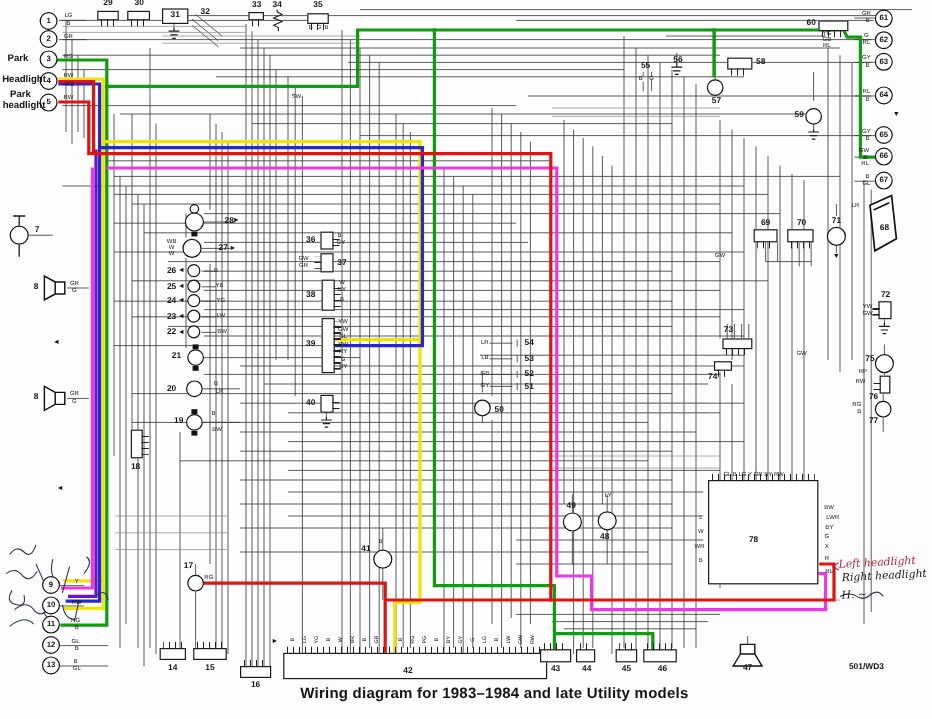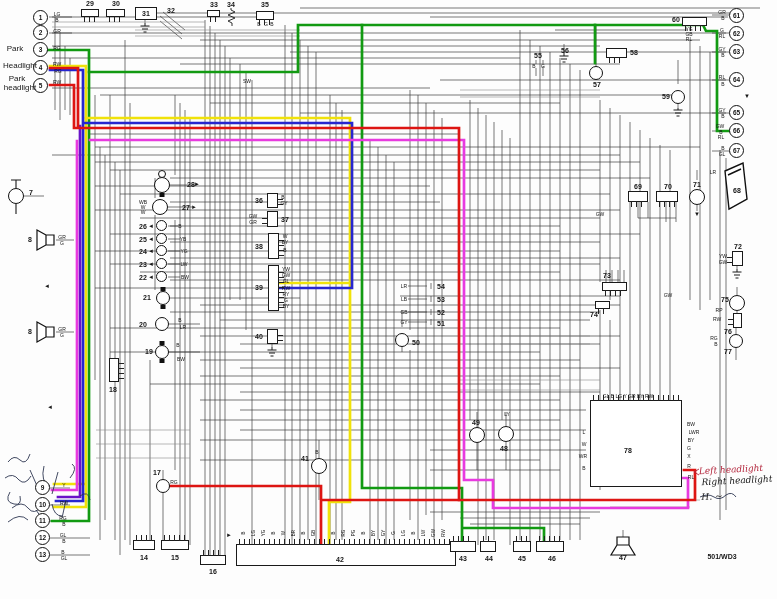--- a/index.html
+++ b/index.html
@@ -3,21 +3,21 @@
 <meta charset="utf-8">
 <style>
   html,body{margin:0;padding:0;background:#fff;}
   #stage{position:relative;width:777px;height:599px;background:#fdfdfd;overflow:hidden;
          font-family:"Liberation Sans",sans-serif;}
   svg{position:absolute;left:0;top:0;}
   .lbl{position:absolute;transform:translate(-50%,-50%);white-space:nowrap;color:#151515;line-height:1;}
   .num{font-size:7px;font-weight:bold;}
   .wire{font-size:5px;}
   .vwire{font-size:4.5px;transform:translate(-50%,-50%) rotate(-90deg);}
-  .side{font-size:8px;font-weight:400;}
+  .side{font-size:8px;font-weight:700;}
   .arr{font-size:6px;}
   .caption{font-size:12.5px;font-weight:bold;letter-spacing:.2px;}
   .ref{font-size:7px;font-weight:bold;}
   .hand{font-family:"DejaVu Serif",serif;font-style:italic;font-size:9px;
         transform:translate(-50%,-50%) rotate(-3deg);}
   .ncircle{position:absolute;width:15px;height:15px;border:1.4px solid #111;border-radius:50%;
            background:#fff;display:flex;align-items:center;justify-content:center;
            font-size:6.5px;font-weight:bold;color:#111;box-sizing:border-box;}
   .scircle{position:absolute;border:1.3px solid #111;border-radius:50%;background:#fff;box-sizing:border-box;}
   .tabs::before,.tabs::after{content:"";position:absolute;left:50%;width:5px;height:4px;background:#111;transform:translateX(-50%);}
@@ -357,14 +357,15 @@
       <div class="lbl arr" style="left: 50px; top: 407px;">◄</div>
       <div class="lbl arr" style="left: 747px; top: 96px;">▼</div>
       <div class="lbl arr" style="left: 229px; top: 535px;">►</div>
       <div class="lbl arr" style="left: 697px; top: 214px;">▼</div>
     </div>
 
   <div class="lbl hand" style="left: 731px; top: 470px; color: rgb(179, 39, 61);">Left headlight</div>
   <div class="lbl hand" style="left:737px;top:481px;">Right headlight</div>
   <div class="lbl hand" style="left:712px;top:497px;">H. ~</div>
 
+  <div class="lbl caption" style="left:412px;top:578px;">Wiring diagram for 1983–1984 and late Utility models</div>
   <div class="lbl ref" style="left:722px;top:556px;">501/WD3</div>
 </div>
 
 </body></html>

